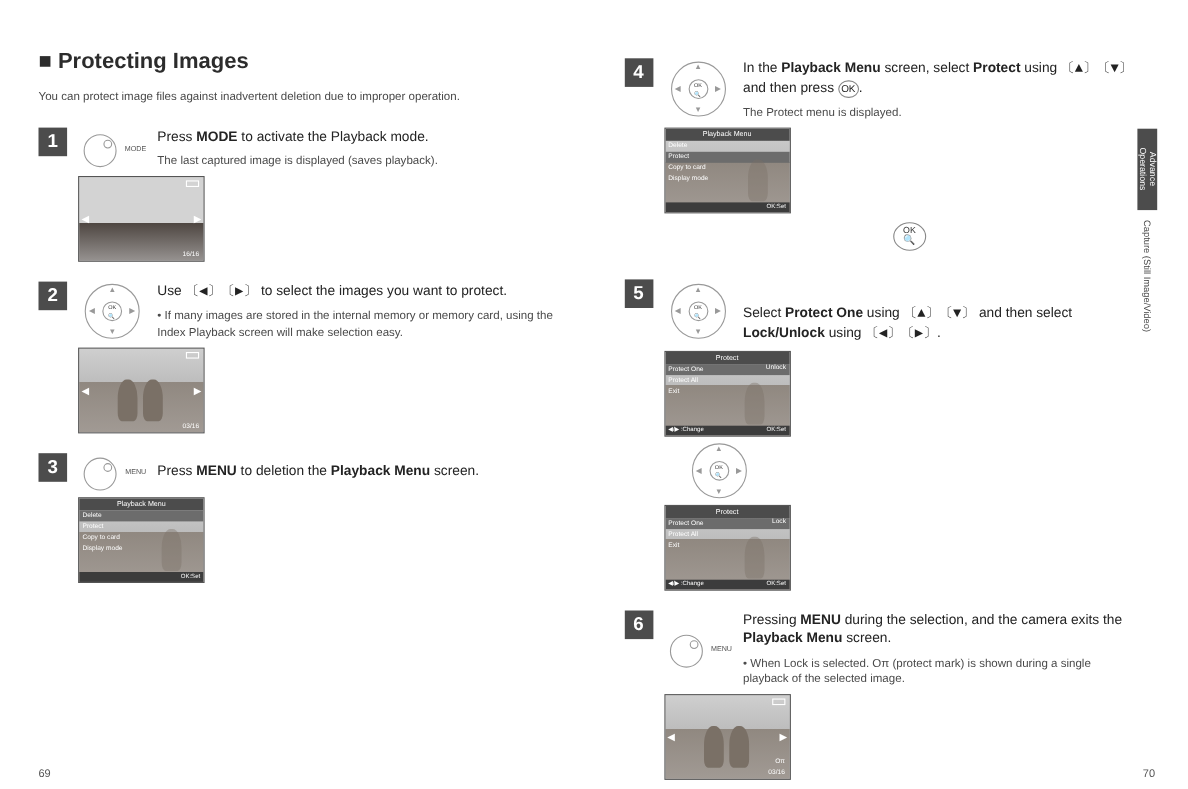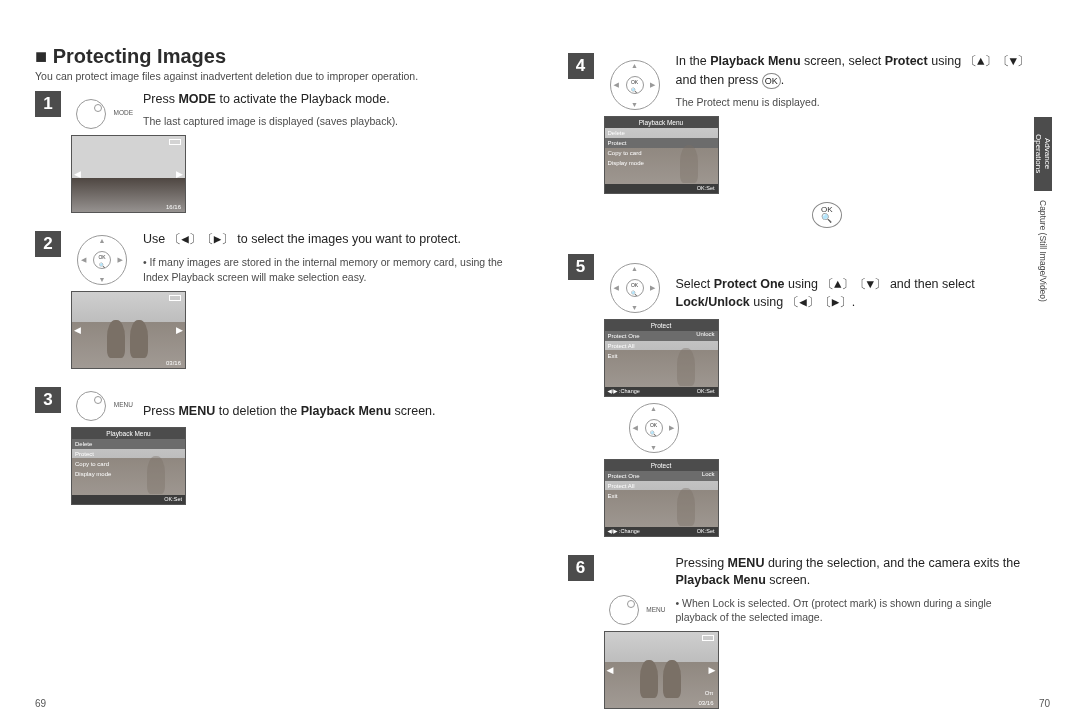--- a/index.html
+++ b/index.html
@@ -17,50 +17,50 @@
     gap: 50px;
   }
   .page {
     width: 488px;
     position: relative;
   }
   h1.section-title {
     font-size: 20px;
     font-weight: bold;
     color: #2c2c2c;
-    margin-bottom: 1px;
+    margin-bottom: 13px;
   }
   h1.section-title::before {
     content: "■ ";
   }
   .intro {
     font-size: 10.5px;
     color: #4a4a4a;
-    margin-bottom: 7px;
+    margin-bottom: 20px;
     line-height: 1.4;
   }
   .step {
     display: flex;
     margin-bottom: 18px;
   }
   .step-num {
     width: 26px;
     height: 26px;
     background: #4c4c4c;
     color: #fff;
     font-weight: bold;
     font-size: 17px;
     text-align: center;
     line-height: 26px;
     flex-shrink: 0;
   }
   .step-body { flex: 1; margin-left: 10px; }
   .step-top {
     display: flex;
-    align-items: flex-end;
+    align-items: center;
     margin-bottom: 6px;
   }
   .illus {
     width: 62px;
     flex-shrink: 0;
     margin-right: 10px;
     text-align: center;
   }
   .step-text {
     flex: 1;

